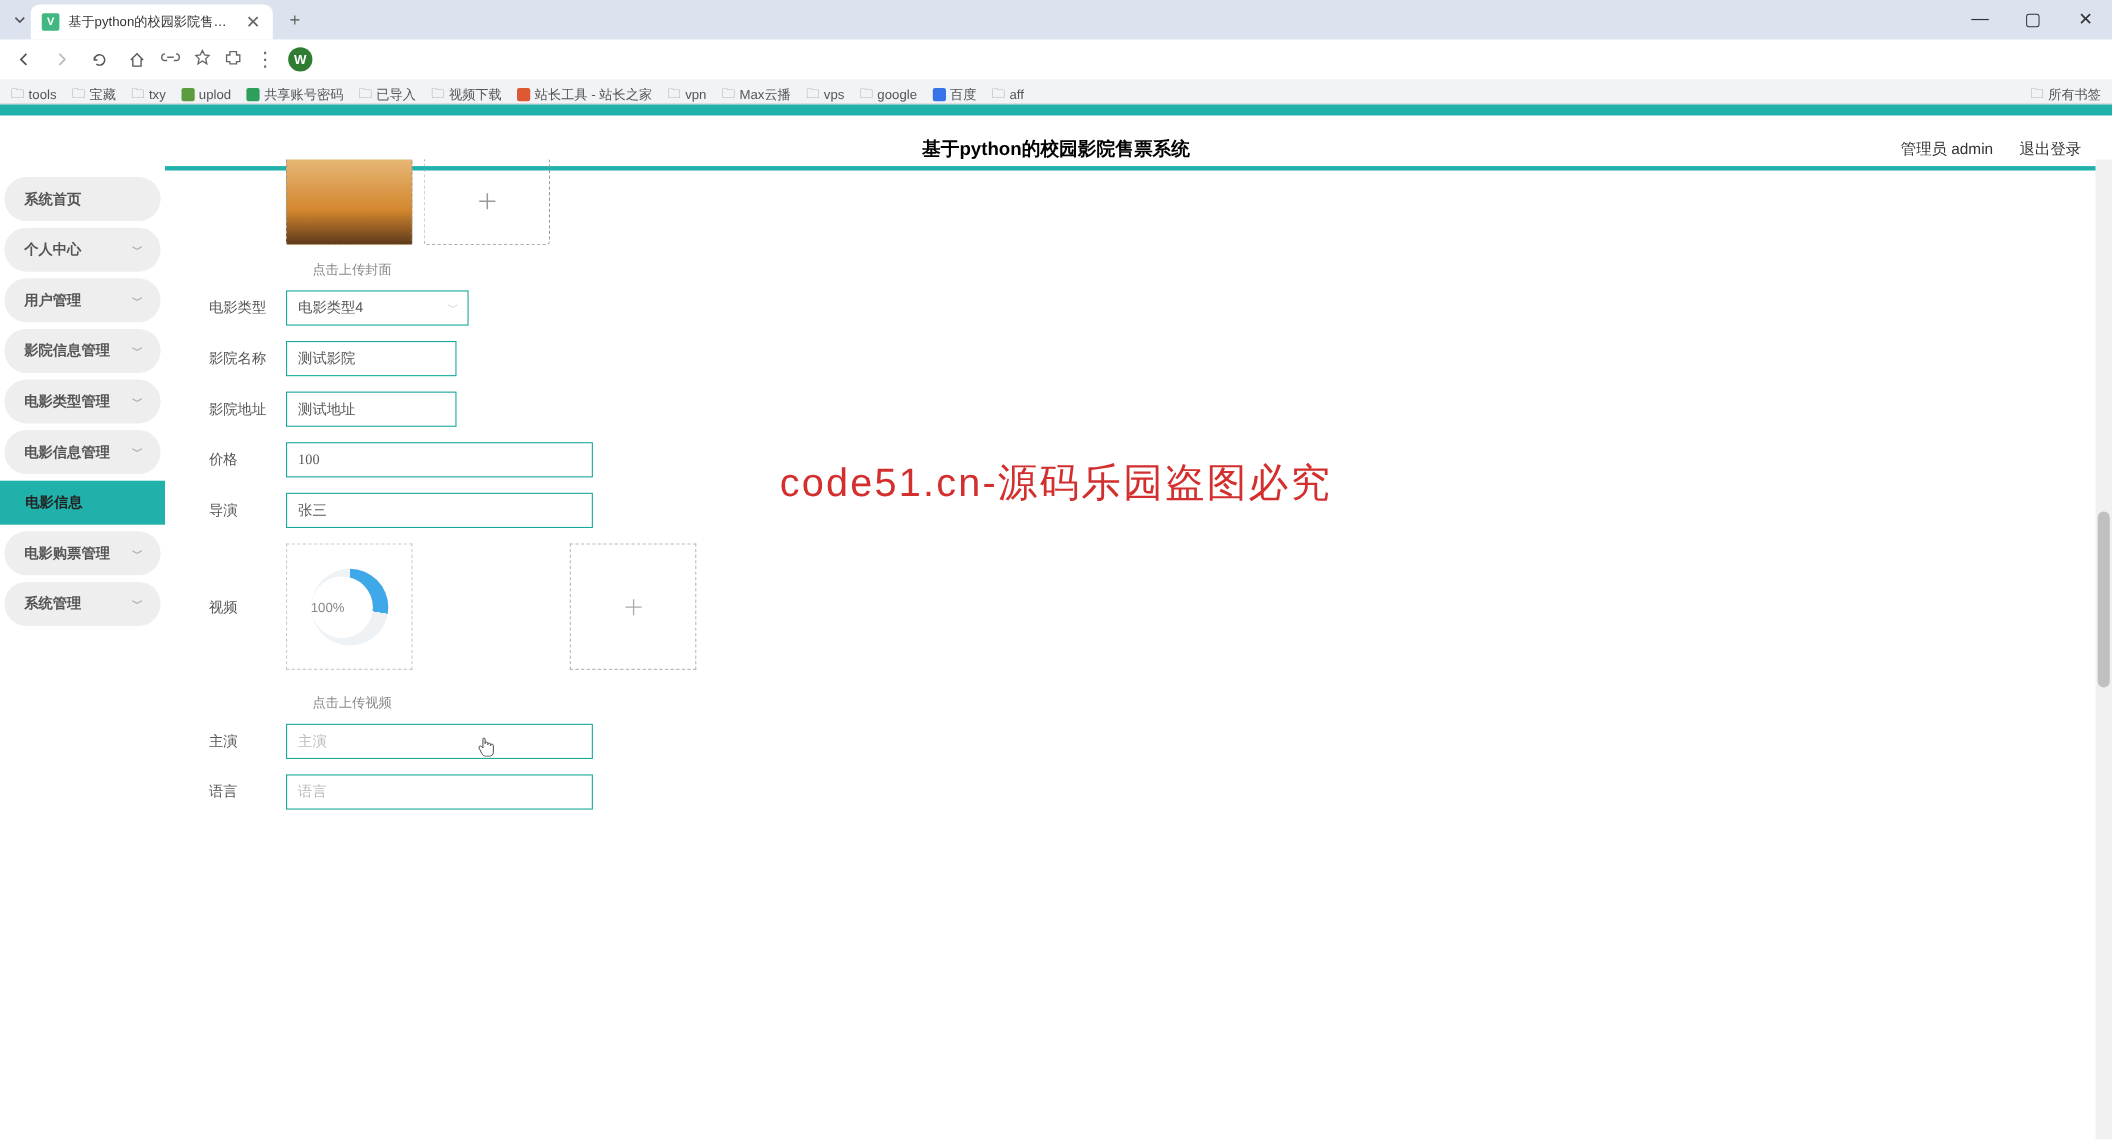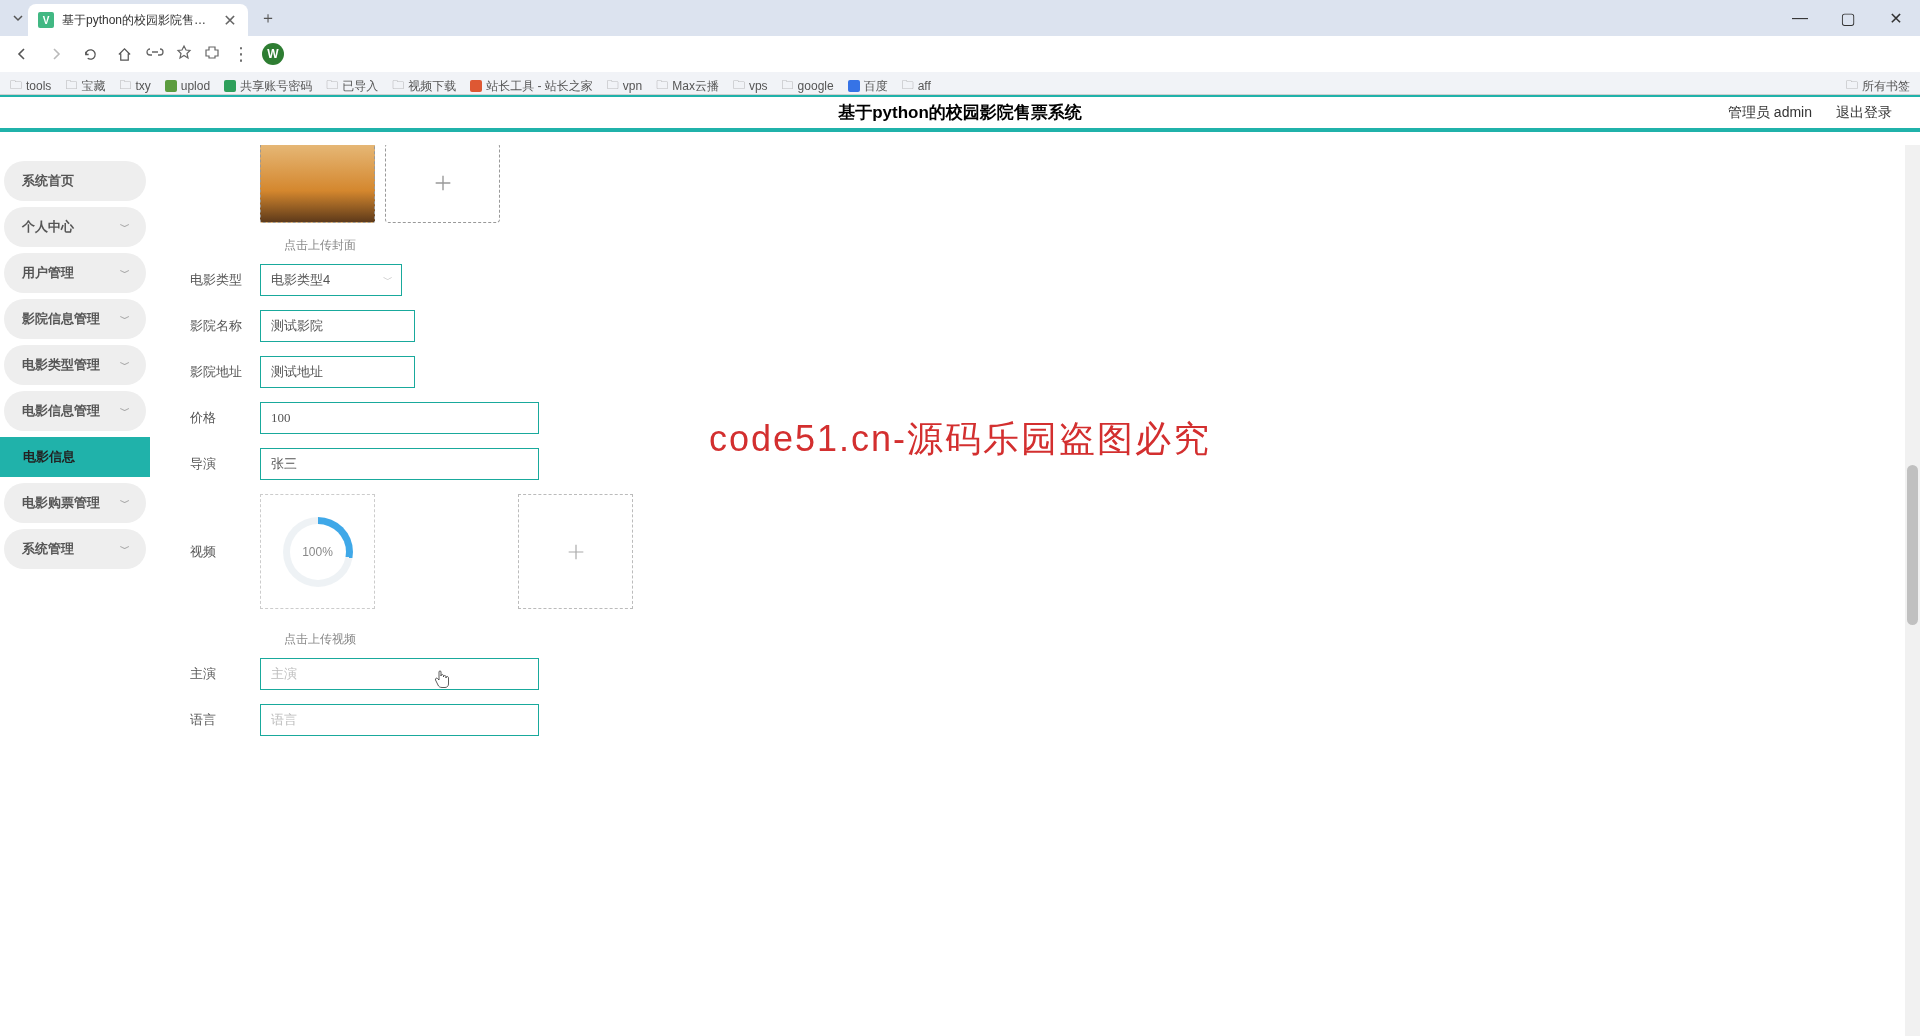--- a/index.html
+++ b/index.html
@@ -22,21 +22,21 @@
   .url-box { flex: 1; height: 28px; background: #f1f3f7; border-radius: 14px; display: flex; align-items: center; padding: 0 12px; gap: 8px; font-size: 13px; color: #555; }
   .addr-icons { display: flex; gap: 12px; align-items: center; }
 
   .bookmark-bar { height: 28px; display: flex; align-items: center; padding: 0 10px; gap: 14px; font-size: 12px; color: #555; }
   .bm-item { display: flex; align-items: center; gap: 4px; cursor: pointer; white-space: nowrap; }
   .bm-folder-icon { color: #888; }
   .bm-all { margin-left: auto; }
 
   
   .app-topbar { position: absolute; top: 95px; left: 0; right: 0; height: 10px; background: #20b2aa; }
-  .app-header { position: absolute; top: 97px; left: 0; right: 0; height: 35px; background: #fff; border-bottom: 4px solid #20b2aa; display: flex; align-items: center; justify-content: center; }
+  .app-header { position: absolute; top: 120px; left: 0; right: 0; height: 35px; background: #fff; border-bottom: 4px solid #20b2aa; display: flex; align-items: center; justify-content: center; }
   .app-title { font-size: 17px; font-weight: bold; color: #000; }
   .header-right { position: absolute; right: 28px; display: flex; gap: 24px; font-size: 14px; color: #333; }
 
   
   .sidebar { position: absolute; top: 145px; left: 0; width: 150px; bottom: 0; background: #fff; padding-top: 10px; font-weight: bold; }
   .side-item { height: 40px; margin: 6px 4px; border-radius: 20px; background: #eee; display: flex; align-items: center; padding: 0 18px; font-size: 13px; color: #555; position: relative; cursor: pointer; }
   .side-item.active { background: #20b2aa; color: #222; border-radius: 0; margin: 6px 0; padding-left: 23px; }
   .side-item .chev { position: absolute; right: 16px; color: #aaa; font-size: 10px; }
 
   
@@ -50,29 +50,29 @@
   .form-label { width: 60px; text-align: left; font-size: 13px; color: #555; line-height: 32px; margin-right: 10px; flex-shrink: 0; }
   .form-control { }
   .hint { font-size: 12px; color: #888; margin-left: 94px; margin-bottom: 10px; }
 
   .upload-box { width: 115px; height: 115px; border: 1px dashed #999; display: flex; align-items: center; justify-content: center; color: #999; font-size: 24px; cursor: pointer; border-radius: 4px; }
   .upload-box.small { width: 115px; height: 115px; }
   .upload-row { display: flex; gap: 10px; align-items: flex-start; }
   .thumb { width: 115px; height: 80px; background: linear-gradient(to bottom, #e6b877 0%, #d4872e 60%, #5e3a1a 100%); border: 1px dashed #999; border-radius: 2px; }
 
   .select-box, .input-box { height: 32px; border: 1px solid #19a99c; padding: 0 10px; font-size: 13px; color: #555; background: #fff; display: flex; align-items: center; position: relative; }
-  .select-box { width: 142px; }
+  .select-box { width: 166px; }
   .select-box .sel-chev { position: absolute; right: 8px; color: #bbb; font-size: 10px; }
   .input-box input { border: none; outline: none; width: 100%; font-size: 13px; color: #555; background: transparent; font-family: Liberation Serif, serif; }
   .input-box input::placeholder { color: #bbb; }
   .w155 { width: 155px; }
   .w235 { width: 279px; align-items: center; }
 
   .video-progress { width: 115px; height: 115px; border: 1px dashed #ccc; display: flex; align-items: center; justify-content: center; position: relative; }
-  .progress-circle { width: 70px; height: 70px; border-radius: 50%; position: relative; background: conic-gradient(#3fa8e8 0deg 100deg, #eef2f5 100deg 360deg); display: flex; align-items: center; justify-content: center; }
+  .progress-circle { width: 70px; height: 70px; border-radius: 50%; position: relative; background: conic-gradient(#3fa8e8 0deg 100deg, #eef2f5 100deg 360deg); display: flex; align-items: center; }
   .progress-circle::after { content: ""; position: absolute; width: 56px; height: 56px; background: #fff; border-radius: 50%; }
   .progress-text { position: relative; z-index: 1; font-size: 12px; color: #888; }
   .video-placeholder { width: 115px; height: 115px; border: 1px dashed #bbb; display: flex; align-items: center; justify-content: center; color: #aaa; cursor: pointer; }
   .bold-watermark { position: absolute; left: 50%; top: 415px; transform: translateX(-50%); color: #d32f2f; font-size: 36px; font-weight: 500; letter-spacing: 2px; z-index: 5; pointer-events: none; white-space: nowrap; }
 
   
   .cursor-hand { position: absolute; left: 434px; top: 670px; pointer-events: none; z-index: 100; }
   .cursor-hand svg { width: 16px; height: 18px; }
 
   .avatar-circle { width: 22px; height: 22px; border-radius: 50%; background: #2e7d32; color: #fff; display: flex; align-items: center; justify-content: center; font-size: 12px; font-weight: bold; }

